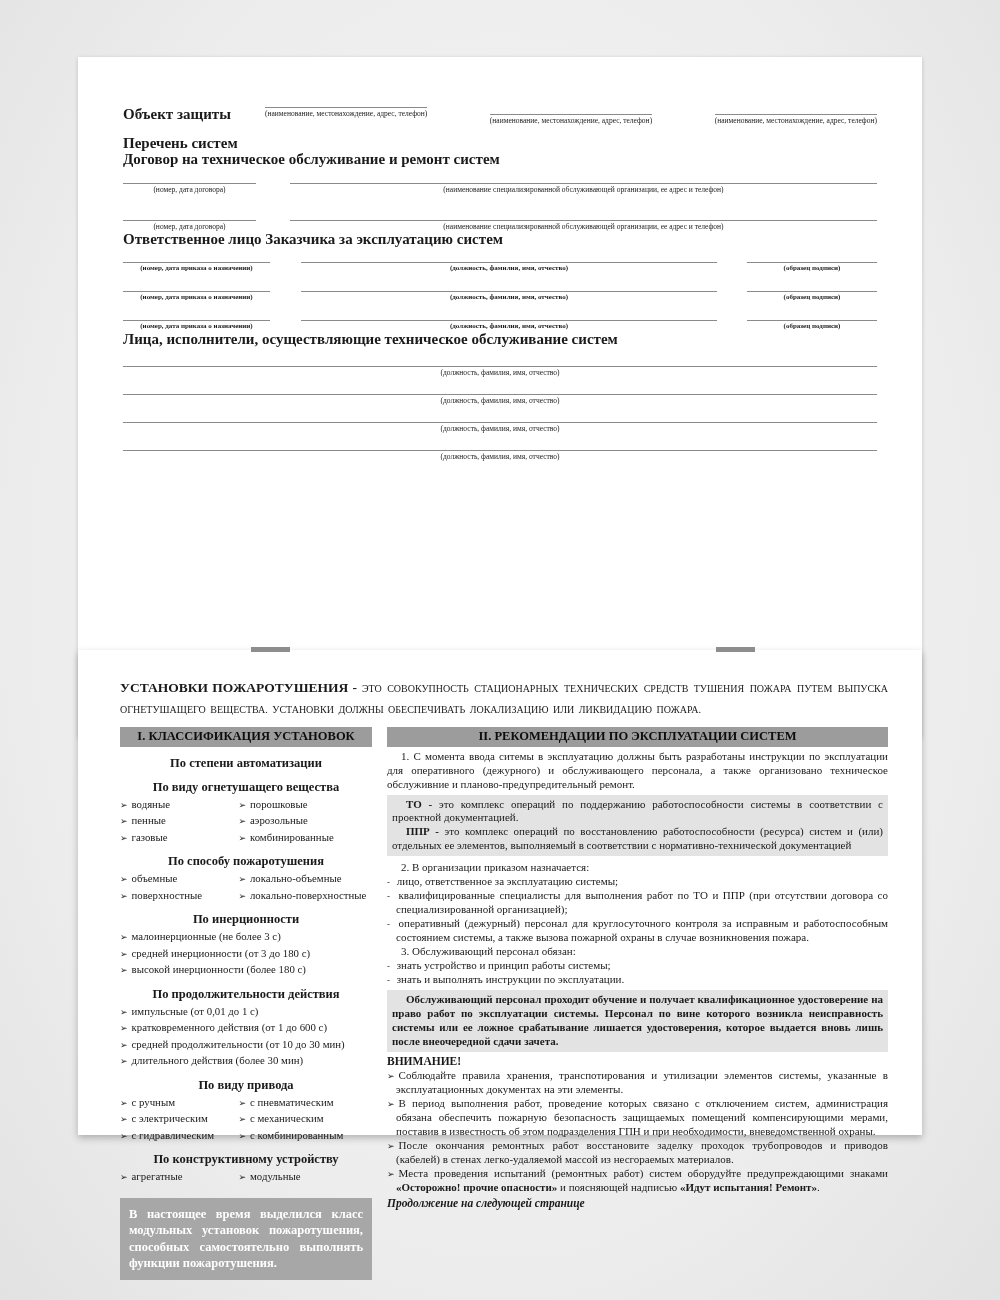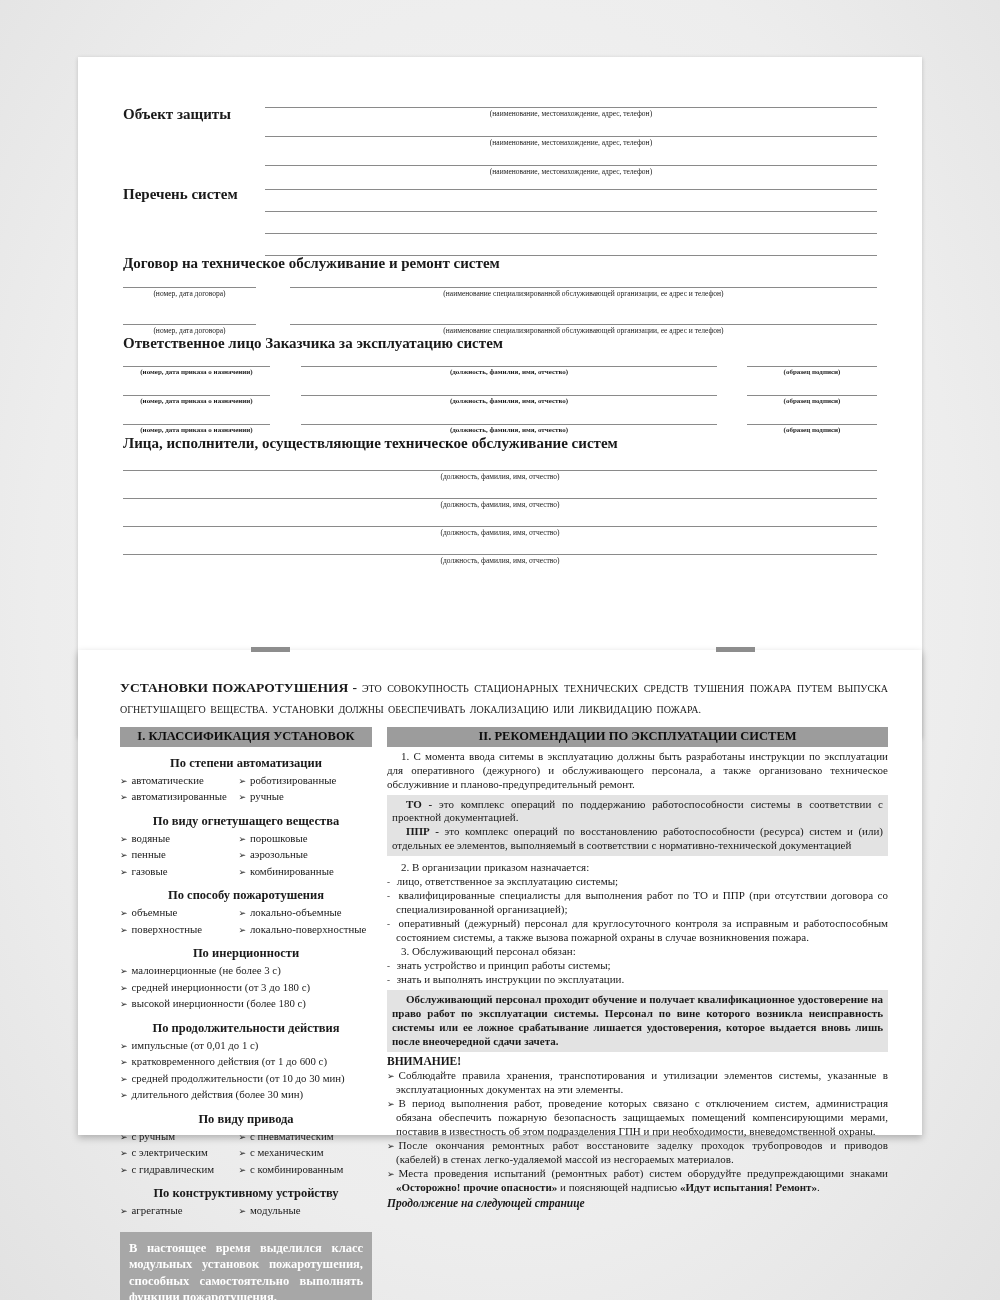--- a/index.html
+++ b/index.html
@@ -26,21 +26,21 @@
     top:650px;height:485px;
     padding:26px 34px 4px 42px;
     box-shadow:0 3px 7px rgba(0,0,0,.25);
   }
   .mark{position:absolute;top:647px;width:39px;height:5px;background:#8d8d8d;z-index:3;}
   .m1{left:251px}.m2{left:716px}
 
   
   .frow{display:flex;}
   .flabel{flex:0 0 142px;font-weight:bold;font-size:15px;padding-top:9px;}
-  .ffields{flex:1;display:flex;flex-direction:column;min-width:0;justify-content:space-between;}
+  .ffields{flex:1;display:flex;flex-direction:row;min-width:0;justify-content:space-between;}
   .line{border-bottom:1.3px solid #8a8a8a;height:0;}
   .cap{font-size:7.5px;line-height:11px;height:11px;text-align:center;color:#222;}
   .g10{margin-top:10px}.g12{margin-top:12px}.g15{margin-top:15px}.g16{margin-top:16px}
   .g17{margin-top:17px}.g19{margin-top:19px}.g21{margin-top:21px}.g25{margin-top:25px}
   h2.sect{font-size:15px;font-weight:bold;margin:0;line-height:15px;}
   .h-contract{margin-top:20px;}
   .h-resp{margin-top:14px;}
   .h-exec{margin-top:15px;}
   .crow{display:flex;}
   .cf-small{flex:0 0 133px;margin-right:34px;}
@@ -205,26 +205,20 @@
   <div class="page page2">
 
     <p class="intro"><span class="intro-lead">УСТАНОВКИ ПОЖАРОТУШЕНИЯ -</span> <span class="intro-rest">ЭТО СОВОКУПНОСТЬ СТАЦИОНАРНЫХ ТЕХНИЧЕСКИХ СРЕДСТВ ТУШЕНИЯ ПОЖАРА ПУТЕМ ВЫПУСКА ОГНЕТУШАЩЕГО ВЕЩЕСТВА. УСТАНОВКИ ДОЛЖНЫ ОБЕСПЕЧИВАТЬ ЛОКАЛИЗАЦИЮ ИЛИ ЛИКВИДАЦИЮ ПОЖАРА.</span></p>
 
     <div class="cols">
 
       <div class="col-left">
         <div class="col-header">I. КЛАССИФИКАЦИЯ УСТАНОВОК</div>
         <div>
             <div class="group-title">По степени автоматизации</div>
-            <div class="group-items cols2">
-              <div class="cl-item"><span class="bul">➢</span><span>автоматические</span></div>
-              <div class="cl-item"><span class="bul">➢</span><span>роботизированные</span></div>
-              <div class="cl-item"><span class="bul">➢</span><span>автоматизированные</span></div>
-              <div class="cl-item"><span class="bul">➢</span><span>ручные</span></div>
-            </div>
             <div class="group-title">По виду огнетушащего вещества</div>
             <div class="group-items cols2">
               <div class="cl-item"><span class="bul">➢</span><span>водяные</span></div>
               <div class="cl-item"><span class="bul">➢</span><span>порошковые</span></div>
               <div class="cl-item"><span class="bul">➢</span><span>пенные</span></div>
               <div class="cl-item"><span class="bul">➢</span><span>аэрозольные</span></div>
               <div class="cl-item"><span class="bul">➢</span><span>газовые</span></div>
               <div class="cl-item"><span class="bul">➢</span><span>комбинированные</span></div>
             </div>
             <div class="group-title">По способу пожаротушения</div>

